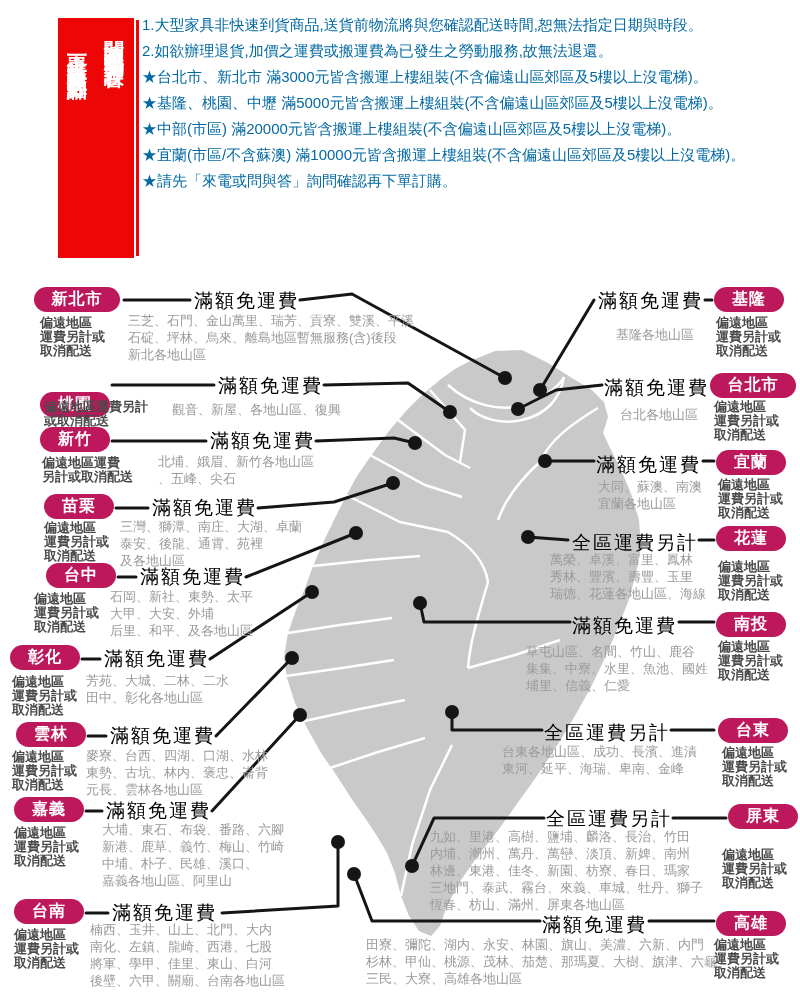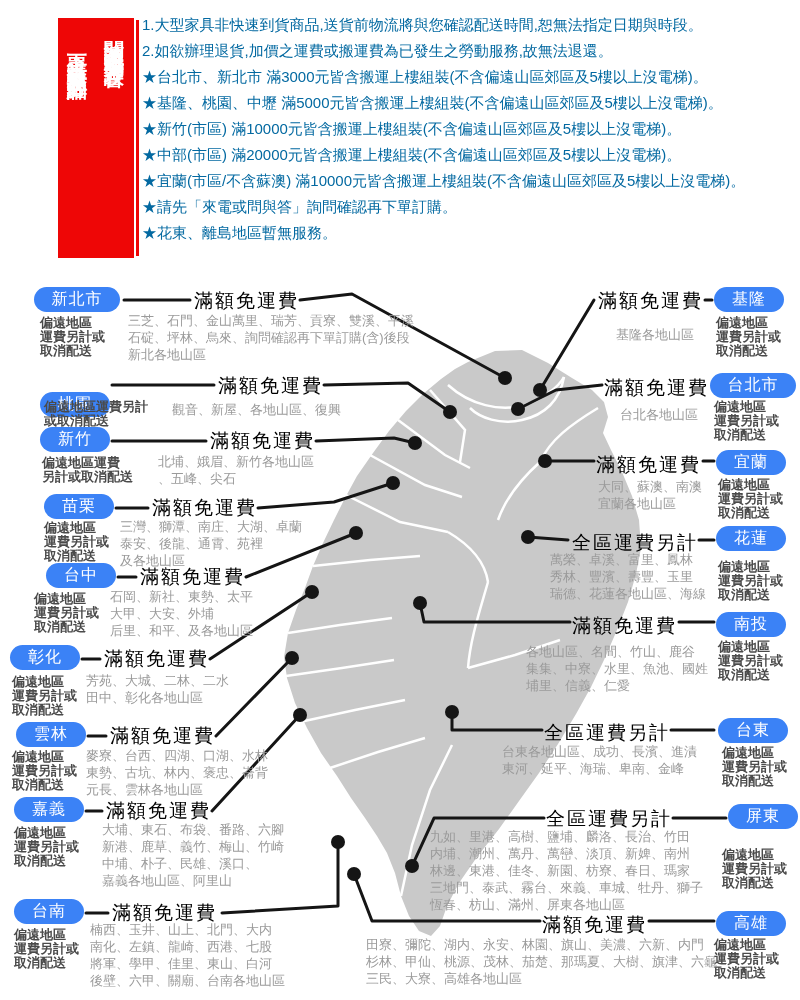--- a/index.html
+++ b/index.html
@@ -8,22 +8,22 @@
   svg.maplayer{position:absolute;left:0;top:0;}
   .banner{position:absolute;left:58px;top:18px;width:76px;height:240px;background:#ee0606;
           display:flex;flex-direction:row;justify-content:center;gap:3px;}
   .bcol{writing-mode:vertical-rl;text-orientation:upright;color:#fff;font-weight:bold;
         font-size:20px;letter-spacing:3px;line-height:34px;}
   .bcol.left{padding-top:20px;}
   .bcol.right{padding-top:6px;}
   .vline{position:absolute;left:136px;top:20px;width:3px;height:236px;background:#ee0606;}
   .notice{position:absolute;left:142px;top:12px;color:#0369a1;font-size:15px;}
   .notice div{height:26px;line-height:26px;white-space:nowrap;}
-  .pill{position:absolute;width:70px;height:25px;background:#3b82f6;color:#fff;border-radius:14px;
-        font-size:16px;font-weight:normal;display:flex;align-items:center;justify-content:center;
+  .pill{position:absolute;width:70px;height:25px;background:#be185d;color:#fff;border-radius:14px;
+        font-size:16px;font-weight:bold;display:flex;align-items:center;justify-content:center;
         letter-spacing:1px;white-space:nowrap;}
   .pill.w3{width:86px;}
   .hdr{position:absolute;font-size:19px;color:#000000;letter-spacing:2px;white-space:nowrap;}
   .note{position:absolute;font-size:13px;font-weight:bold;color:#4a4a4a;line-height:14px;white-space:pre-line;}
   .det{position:absolute;font-size:13px;color:#9a9a9a;line-height:17px;white-space:pre-line;}
 </style>
 </head>
 <body>
 
 <svg class="maplayer" width="800" height="1000" viewBox="0 0 800 1000">
@@ -112,35 +112,33 @@
   <div class="bcol left">下單訂購前請務必詳細</div>
   <div class="bcol right">閱讀避免造成雙方誤會</div>
 </div>
 <div class="vline"></div>
 
 <div class="notice">
   <div>1.大型家具非快速到貨商品,送貨前物流將與您確認配送時間,恕無法指定日期與時段。</div>
   <div>2.如欲辦理退貨,加價之運費或搬運費為已發生之勞動服務,故無法退還。</div>
   <div>★台北市、新北市 滿3000元皆含搬運上樓組裝(不含偏遠山區郊區及5樓以上沒電梯)。</div>
   <div>★基隆、桃園、中壢 滿5000元皆含搬運上樓組裝(不含偏遠山區郊區及5樓以上沒電梯)。</div>
-  <div>★新竹(市區) 滿10000元皆含搬運上樓組裝(不含偏遠山區郊區及5樓以上沒電梯)。</div>
   <div>★中部(市區) 滿20000元皆含搬運上樓組裝(不含偏遠山區郊區及5樓以上沒電梯)。</div>
   <div>★宜蘭(市區/不含蘇澳) 滿10000元皆含搬運上樓組裝(不含偏遠山區郊區及5樓以上沒電梯)。</div>
   <div>★請先「來電或問與答」詢問確認再下單訂購。</div>
-  <div>★花東、離島地區暫無服務。</div>
 </div>
 
 <div>
   <span class="pill w3" style="left:34px;top:287px">新北市</span>
   <span class="hdr" style="left:194px;top:288px">滿額免運費</span>
   <div class="note" style="left:40px;top:316px">偏遠地區
 運費另計或
 取消配送</div>
   <div class="det" style="left:128px;top:312px">三芝、石門、金山萬里、瑞芳、貢寮、雙溪、平溪
-石碇、坪林、烏來、詢問確認再下單訂購(含)後段
+石碇、坪林、烏來、離島地區暫無服務(含)後段
 新北各地山區</div>
 </div>
 
 <div>
   <span class="pill" style="left:40px;top:392px">桃園</span>
   <span class="hdr" style="left:218px;top:373px">滿額免運費</span>
   <div class="note" style="left:44px;top:400px">偏遠地區運費另計
 或取消配送</div>
   <div class="det" style="left:172px;top:401px">觀音、新屋、各地山區、復興</div>
 </div>
@@ -259,21 +257,21 @@
 秀林、豐濱、壽豐、玉里
 瑞德、花蓮各地山區、海線</div>
 </div>
 
 <div>
   <span class="pill" style="left:716px;top:612px">南投</span>
   <span class="hdr" style="left:572px;top:613px">滿額免運費</span>
   <div class="note" style="left:718px;top:640px">偏遠地區
 運費另計或
 取消配送</div>
-  <div class="det" style="left:526px;top:643px">各地山區、名間、竹山、鹿谷
+  <div class="det" style="left:526px;top:643px">草屯山區、名間、竹山、鹿谷
 集集、中寮、水里、魚池、國姓
 埔里、信義、仁愛</div>
 </div>
 
 <div>
   <span class="pill" style="left:718px;top:718px">台東</span>
   <span class="hdr" style="left:544px;top:720px">全區運費另計</span>
   <div class="note" style="left:722px;top:746px">偏遠地區
 運費另計或
 取消配送</div>

